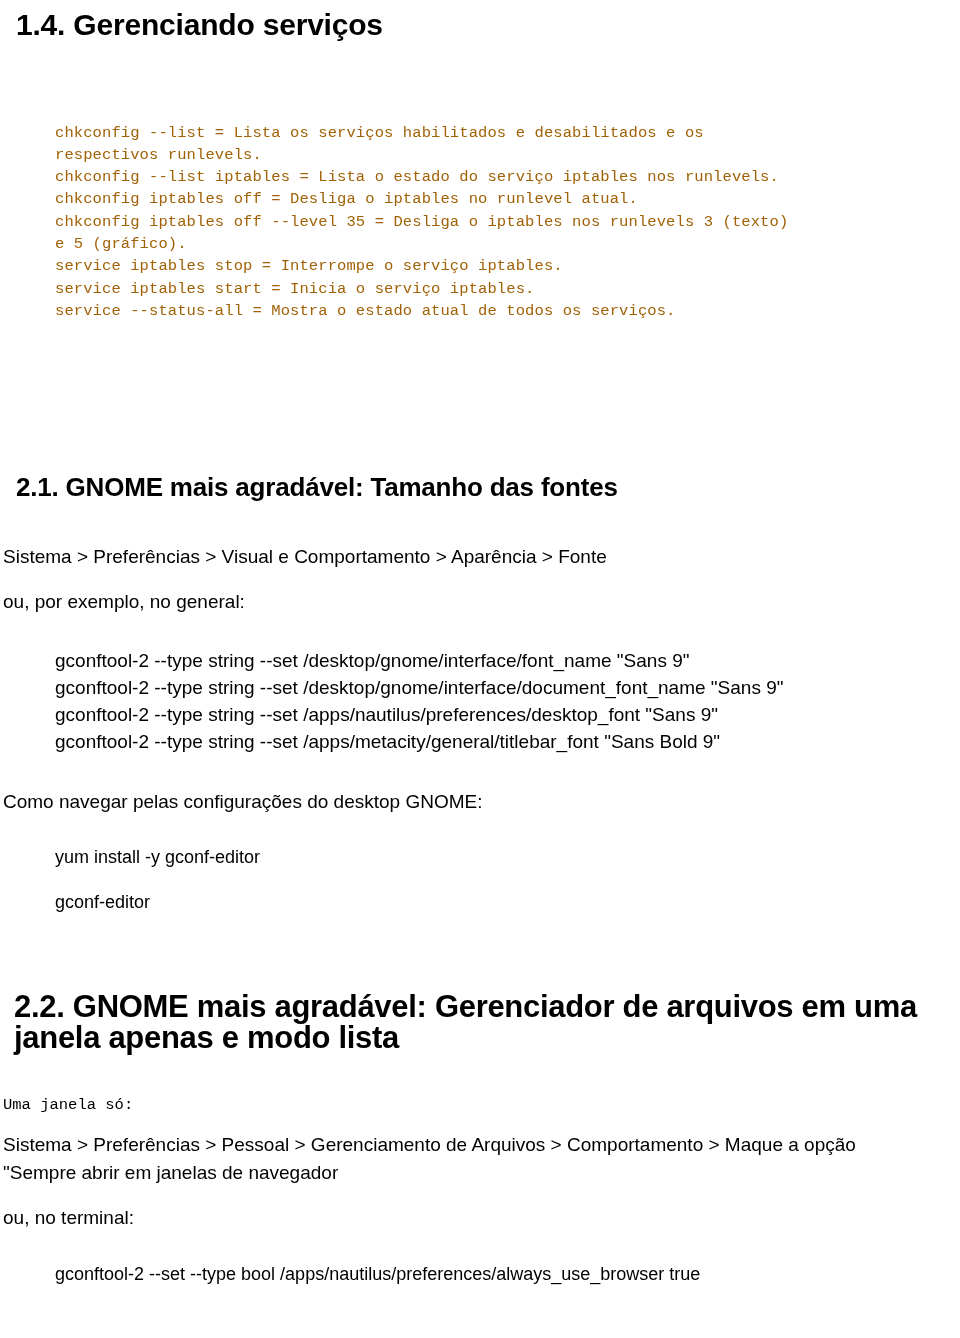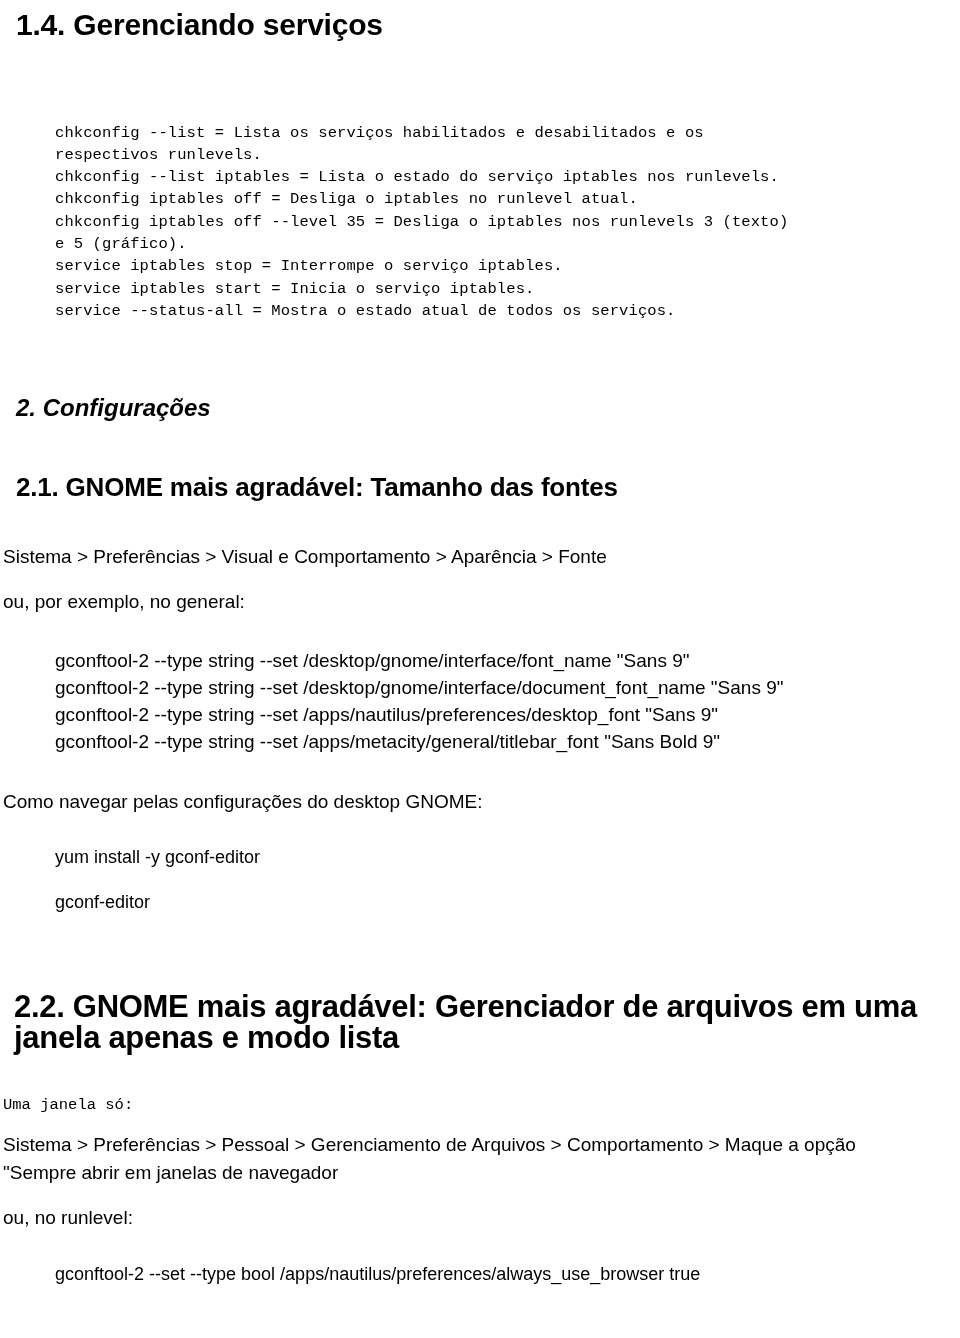--- a/index.html
+++ b/index.html
@@ -71,21 +71,21 @@
     letter-spacing: -0.3px;
     margin: 0;
   }
 
   
   .mono-block {
     position: absolute;
     font-family: "Liberation Mono", "DejaVu Sans Mono", monospace;
     font-size: 15.5px;
     line-height: 22.3px;
-    color: #000000;
+    color: #a16207;
     white-space: pre;
     letter-spacing: 0.1px;
   }
   .mono-inline {
     position: absolute;
     font-family: "Liberation Mono", "DejaVu Sans Mono", monospace;
     font-size: 15.5px;
     line-height: 22px;
     white-space: pre;
   }
@@ -128,21 +128,20 @@
   <pre class="mono-block" style="left:55px; top:106px;">chkconfig --list = Lista os serviços habilitados e desabilitados e os
 respectivos runlevels.
 chkconfig --list iptables = Lista o estado do serviço iptables nos runlevels.
 chkconfig iptables off = Desliga o iptables no runlevel atual.
 chkconfig iptables off --level 35 = Desliga o iptables nos runlevels 3 (texto)
 e 5 (gráfico).
 service iptables stop = Interrompe o serviço iptables.
 service iptables start = Inicia o serviço iptables.
 service --status-all = Mostra o estado atual de todos os serviços.</pre>
 
-  <h2 class="h1-sub" style="top:394px;">2. Configurações</h2>
 
   <h3 class="h2" style="top:472px;">2.1. GNOME mais agradável: Tamanho das fontes</h3>
 
   <p class="body-text" style="left:3px; top:525px;">Sistema &gt; Preferências &gt; Visual e Comportamento &gt; Aparência &gt; Fonte</p>
 
   <p class="body-text" style="left:3px; top:570px;">ou, por exemplo, no general:</p>
 
   <pre class="cmd-block" style="left:55px; top:628px;">gconftool-2 --type string --set /desktop/gnome/interface/font_name "Sans 9"
 gconftool-2 --type string --set /desktop/gnome/interface/document_font_name "Sans 9"
 gconftool-2 --type string --set /apps/nautilus/preferences/desktop_font "Sans 9"
@@ -154,19 +153,19 @@
 
   <p class="cmd-single" style="left:55px; top:871px;">gconf-editor</p>
 
   <h3 class="h2-wrap" style="top:991px;">2.2. GNOME mais agradável: Gerenciador de arquivos em uma janela apenas e modo lista</h3>
 
   <p class="mono-inline" style="left:3px; top:1078px;">Uma janela só:</p>
 
   <p class="body-text" style="left:3px; top:1113px;">Sistema &gt; Preferências &gt; Pessoal &gt; Gerenciamento de Arquivos &gt; Comportamento &gt; Maque a opção</p>
   <p class="body-text" style="left:3px; top:1141px;">"Sempre abrir em janelas de navegador</p>
 
-  <p class="body-text" style="left:3px; top:1186px;">ou, no runlevel:</p>
+  <p class="body-text" style="left:3px; top:1186px;">ou, no terminal:</p>
 
   <p class="cmd-single" style="left:55px; top:1243px;">gconftool-2 --set --type bool /apps/nautilus/preferences/always_use_browser true</p>
 
   <p class="body-text" style="left:3px; top:1313px;">Arquivos na forma de lista:</p>
 
 </div>
 
 </body></html>

